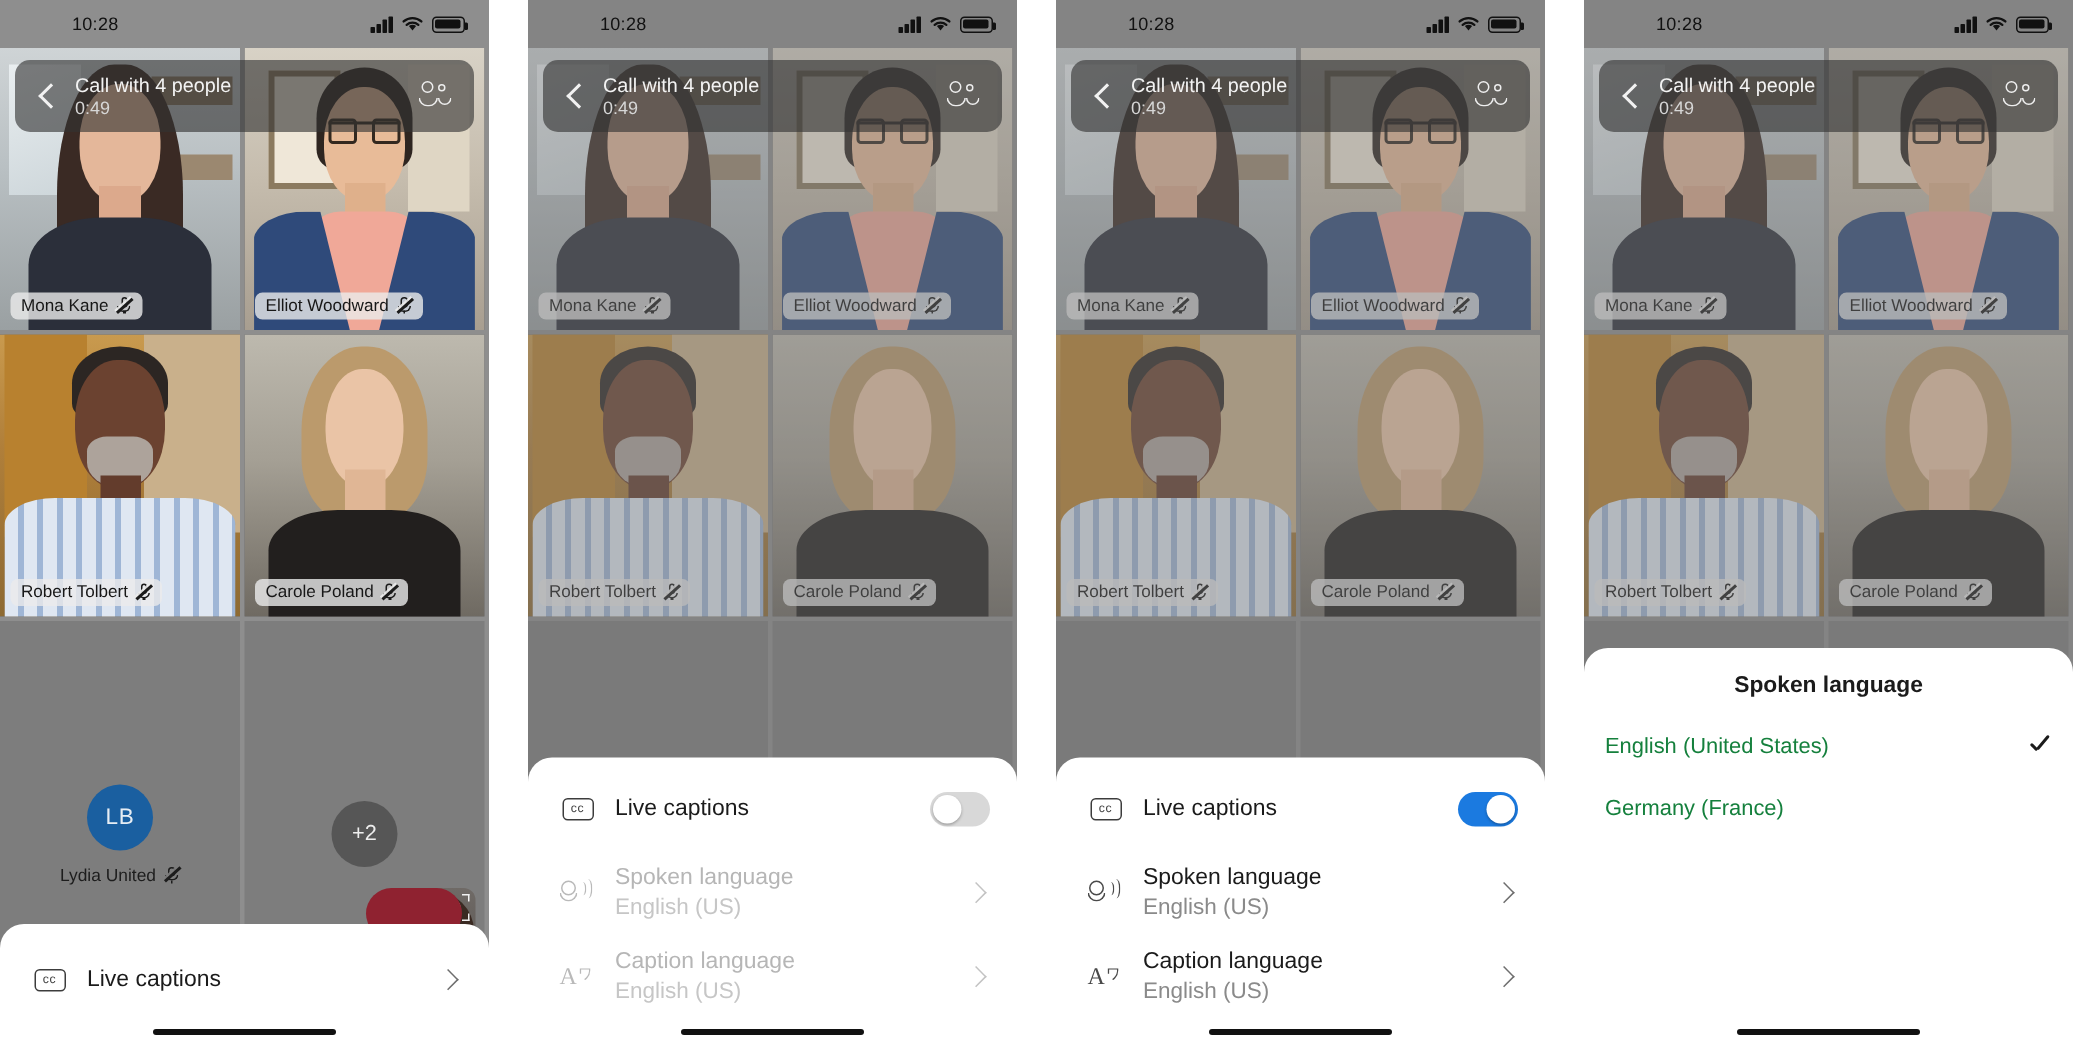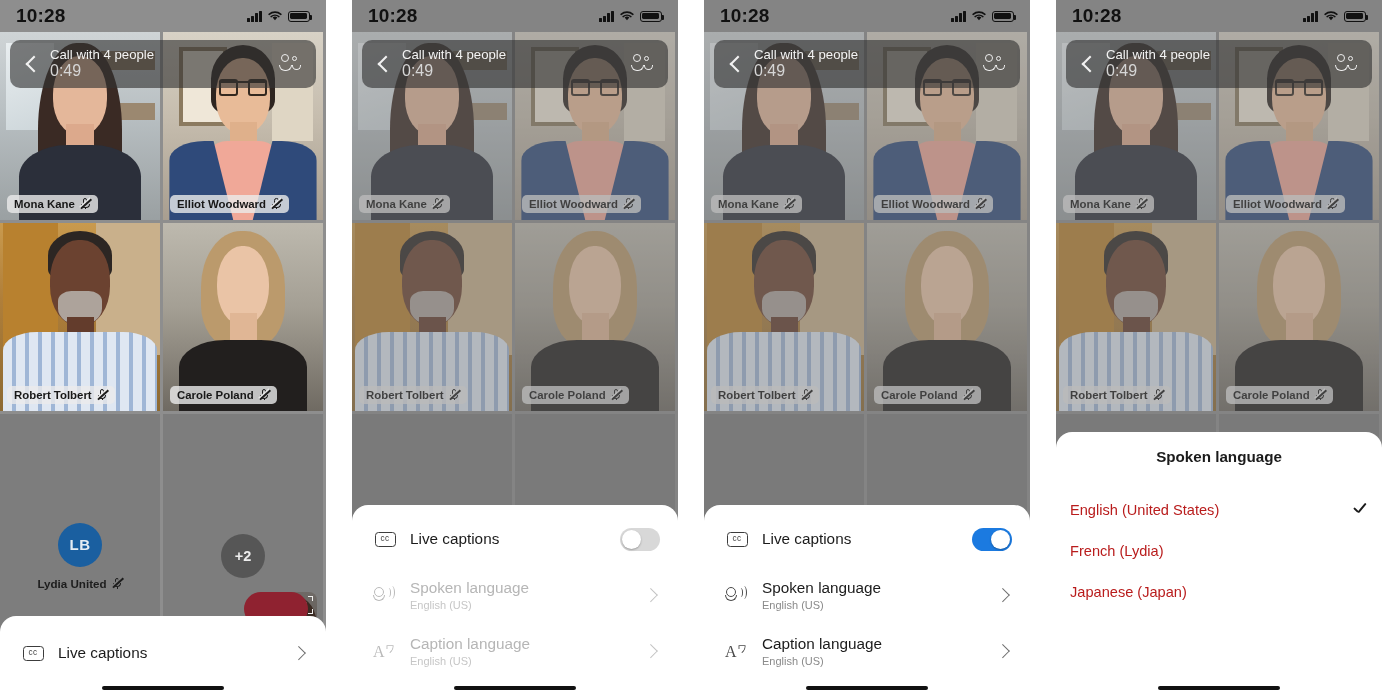--- a/index.html
+++ b/index.html
@@ -20,21 +20,21 @@
     flex: 0 0 auto;
   }
   .gap { flex: 0 0 auto; width: 26px; height: 698px; background: #ffffff; }
 
   
   .statusbar {
     position: absolute; top: 0; left: 0; right: 0; height: 32px;
     display: flex; align-items: center; justify-content: space-between;
     padding: 0 16px; z-index: 40;
   }
-  .sb-time { font-size: 19px; font-weight: bold; color: #111; letter-spacing: .2px; }
+  .sb-time { font-size: 12px; font-weight: normal; color: #111; letter-spacing: .2px; margin-left: 32px; }
   .sb-right { display: flex; align-items: center; gap: 5px; }
   .bars { display: flex; align-items: flex-end; gap: 1.5px; height: 11px; }
   .bars i { display: block; width: 2.6px; background: #111; border-radius: .5px; }
   .bars i:nth-child(1){height:4px}.bars i:nth-child(2){height:6px}
   .bars i:nth-child(3){height:8.5px}.bars i:nth-child(4){height:11px}
   .batt { width: 22px; height: 11px; border: 1.4px solid #111; border-radius: 3px; position: relative; }
   .batt::after { content:""; position:absolute; right:-3.4px; top:3px; width:2px; height:5px; background:#111; border-radius:0 1px 1px 0;}
   .batt i { position:absolute; left:1.3px; top:1.3px; bottom:1.3px; width:16.5px; background:#111; border-radius:1.4px;}
 
   
@@ -45,32 +45,32 @@
     display: flex; align-items: center; padding: 0 12px; z-index: 30;
   }
   .back-chev { width: 20px; height: 20px; position: relative; flex: 0 0 auto; margin-right: 8px; }
   .back-chev::before {
     content:""; position:absolute; left:6px; top:3.5px; width:10px; height:10px;
     border-left:2px solid #f2f2f2; border-bottom:2px solid #f2f2f2;
     transform: rotate(45deg);
   }
   .cb-texts { display: flex; flex-direction: column; justify-content: space-between; line-height: 1.18; }
   .cb-title { font-size: 13.2px; color: #f3f3f3; }
-  .cb-sub { font-size: 16px; color: #d6d6d6; }
+  .cb-sub { font-size: 12px; color: #d6d6d6; }
   .people-icon { margin-left: auto; width: 26px; height: 22px; position: relative; }
   .people-icon .h1 { position:absolute; left:3px; top:1px; width:8px;height:8px;border:1.6px solid #eee;border-radius:50%;}
   .people-icon .h2 { position:absolute; left:13.5px; top:2.5px; width:5.5px;height:5.5px;border:1.6px solid #eee;border-radius:50%;}
   .people-icon .b1 { position:absolute; left:1px; top:11.5px; width:12.5px;height:6.5px;border:1.6px solid #eee;border-radius:0 0 7px 7px;border-top:none;}
   .people-icon .b2 { position:absolute; left:14px; top:11.5px; width:9px;height:5px;border:1.6px solid #eee;border-radius:0 0 5px 5px;border-top:none;}
 
   
   .grid {
     position: absolute; top: 32px; left: 0; right: 0; bottom: 0;
     display: grid; grid-template-columns: 1fr 1fr; grid-template-rows: 188px 188px 1fr;
-    gap: 3px; padding: 0 3px 0 0; font-weight: bold;
+    gap: 3px; padding: 0 3px 0 0;
   }
   .tile { position: relative; overflow: hidden; background: #6f6f6f; }
 
   .tile .nametag {
     position: absolute; left: 7px; bottom: 7px;
     background: rgba(235,235,235,.80);
     color: #171717;
     font-size: 11.4px;
     border-radius: 5px;
     padding: 2.5px 7px 3.5px 7px;
@@ -194,21 +194,21 @@
   .sheet-row {
     display: flex; align-items: center;
     padding: 0 18px;
     height: 56px;
   }
   .sheet-ico {
     width: 30px; flex: 0 0 auto; display:flex; align-items:center; justify-content:center;
   }
   .sheet-texts { flex: 1 1 auto; display: flex; flex-direction: column; justify-content: center; margin-left: 10px; }
   .row-title { font-size: 15.3px; color: #1b1b1b; line-height: 1.25; }
-  .row-sub { font-size: 11px; color: #8a8a8a; line-height: 1.3; margin-top: 1px; }
+  .row-sub { font-size: 15px; color: #8a8a8a; line-height: 1.3; margin-top: 1px; }
   .row-chev { width: 16px; height: 16px; position: relative; flex:0 0 auto; }
   .row-chev::before {
     content:""; position:absolute; left:2px; top:3px; width:8.5px;height:8.5px;
     border-top:1.6px solid #6e6e6e; border-right:1.6px solid #6e6e6e; transform: rotate(45deg);
   }
   .dim .row-title { color: #b6b6b6; }
   .dim .row-sub { color: #c6c6c6; }
   .dim .sheet-ico { opacity: .38; }
   .dim .row-chev::before { border-color:#c3c3c3; }
 
@@ -229,21 +229,21 @@
   
   .toggle { width: 40px; height: 23px; border-radius: 12px; position: relative; flex: 0 0 auto; }
   .toggle.off { background: #d8d8d8; }
   .toggle.on  { background: #1b7ae0; }
   .toggle .knob { position:absolute; top:2px; width:19px;height:19px;border-radius:50%;background:#fff; box-shadow:0 1px 2px rgba(0,0,0,.28);}
   .toggle.off .knob { left: 2px; }
   .toggle.on .knob  { left: 19px; }
 
   
   .lang-title { text-align:center; font-size: 15.2px; color:#1b1b1b; font-weight:bold; padding: 16px 0 12px 0;}
-  .lang-row { display:flex; align-items:flex-end; padding: 0 14px; height: 41px; font-size: 14.6px; color:#b91c1c;}
+  .lang-row { display:flex; align-items:center; padding: 0 14px; height: 41px; font-size: 14.6px; color:#15803d;}
   .lang-row .lbl { flex:1 1 auto; }
   .check { width: 16px; height: 16px; position: relative; flex:0 0 auto; }
   .check::before { content:""; position:absolute; left:1px; top:7px; width:6px;height:2px;background:#1b1b1b;transform:rotate(45deg);border-radius:1px;}
   .check::after  { content:""; position:absolute; left:4px; top:4.5px; width:12px;height:2px;background:#1b1b1b;transform:rotate(-50deg);border-radius:1px;}
 
   .home-ind {
     position: absolute; left: 50%; transform: translateX(-50%);
     bottom: 8px; width: 122px; height: 4.5px; border-radius: 3px; background: #111; z-index: 60;
   }
 </style>
@@ -894,22 +894,19 @@
 
     <div class="scrim"></div>
 
     <div class="sheet" style="height:266px; padding-top:0;">
       <div class="lang-title">Spoken language</div>
       <div class="lang-row">
         <span class="lbl">English (United States)</span>
         <span class="check"></span>
       </div>
       <div class="lang-row">
-        <span class="lbl">French (Lydia)</span>
-      </div>
-      <div class="lang-row">
-        <span class="lbl">Japanese (Japan)</span>
+        <span class="lbl">Germany (France)</span>
       </div>
     </div>
     <div class="home-ind"></div>
   </div>
 
 </div>
 
 </body></html>

